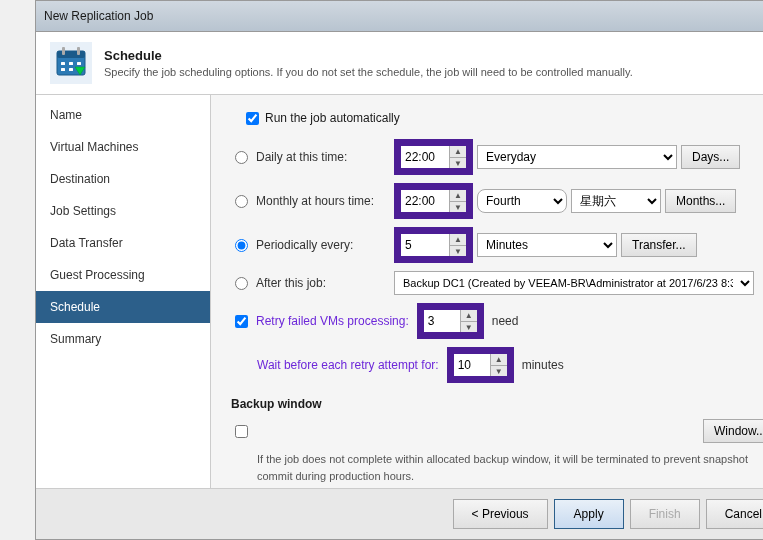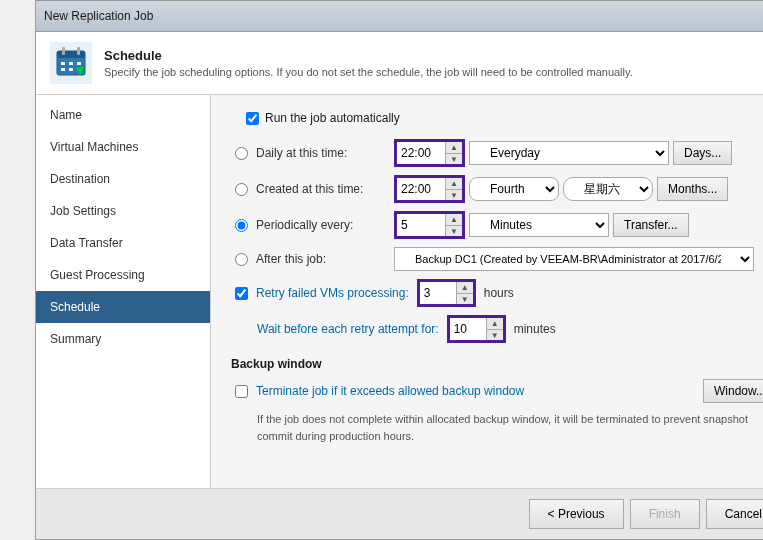--- a/index.html
+++ b/index.html
@@ -29,37 +29,37 @@
     .checkbox-row input[type="checkbox"] { width: 13px; height: 13px; }
     .checkbox-row label { font-size: 12px; color: #1a1a1a; }
 
     .schedule-options { margin-left: 4px; }
     .radio-row { display: flex; align-items: center; gap: 8px; margin-bottom: 8px; }
     .radio-row input[type="radio"] { width: 13px; height: 13px; flex-shrink: 0; }
     .radio-row label { font-size: 12px; color: #333; min-width: 130px; }
 
     .controls-inline { display: flex; align-items: center; gap: 4px; }
 
-    .spinner-wrap { display: flex; align-items: center; border: 3px solid #4c1d95; background: white; }
+    .spinner-wrap { display: flex; align-items: center; border: 7px solid #4c1d95; background: white; }
     .spinner-input { border: none; outline: none; width: 48px; padding: 2px 4px; font-size: 12px; height: 22px; }
     .spinner-buttons { display: flex; flex-direction: column; border-left: 1px solid #aaa; }
     .spinner-btn { width: 16px; height: 11px; background: #e8e8e8; border: none; cursor: pointer; display: flex; align-items: center; justify-content: center; font-size: 8px; color: #555; }
     .spinner-btn + .spinner-btn { border-top: 1px solid #aaa; }
 
-    select { border: 1px solid #aaa; background: white; height: 24px; font-size: 12px; padding: 0 16px; cursor: pointer; outline: none; }
+    select { border: 1px solid #aaa; background: white; height: 24px; font-size: 12px; padding: 0 4px; cursor: pointer; outline: none; }
 
     .btn-small { border: 1px solid #aaa; background: linear-gradient(to bottom, #f5f5f5, #e0e0e0); height: 24px; padding: 0 10px; font-size: 12px; cursor: pointer; white-space: nowrap; }
 
     .wide-select { width: 200px; }
 
     .section-label { font-size: 12px; color: #1a1a1a; font-weight: 600; margin: 14px 0 8px 0; }
 
     .retry-section { margin-top: 4px; }
     .retry-row { display: flex; align-items: center; gap: 8px; margin-bottom: 8px; margin-left: 4px; }
-    .retry-row label { font-size: 12px; color: #0369a1; }
+    .retry-row label { font-size: 12px; color: #6d28d9; }
     .retry-row span { font-size: 12px; color: #333; }
 
     .backup-section { margin-top: 4px; }
     .backup-desc { font-size: 11px; color: #555; margin-top: 6px; margin-left: 26px; line-height: 1.5; }
 
     .footer { background: #e8e8e8; border-top: 1px solid #ccc; padding: 10px 16px; display: flex; justify-content: flex-end; gap: 6px; align-items: center; }
 
     .btn-footer { border: 1px solid #aaa; background: linear-gradient(to bottom, #f5f5f5, #e0e0e0); height: 30px; padding: 0 18px; font-size: 12px; cursor: pointer; min-width: 70px; }
     .btn-footer.primary { background: linear-gradient(to bottom, #e8f0f8, #c8daf0); border-color: #2c5f8a; }
     .after-select { width: 360px; height: 24px; font-size: 11px; }
@@ -133,37 +133,37 @@
               <option>Everyday</option>
               <option>Weekdays</option>
               <option>Weekends</option>
             </select>
             <button class="btn-small">Days...</button>
           </div>
         </div>
 
         <div class="radio-row">
           <input type="radio" name="schedule-type" id="monthly" style="">
-          <label for="monthly">Created at this time:</label>
+          <label for="monthly">Monthly at hours time:</label>
           <div class="controls-inline">
             <div class="spinner-wrap">
               <input type="text" class="spinner-input" value="22:00" style="">
               <div class="spinner-buttons">
                 <button class="spinner-btn">▲</button>
                 <button class="spinner-btn">▼</button>
               </div>
             </div>
             <select style="width:90px;border-radius:8px;">
               <option>First</option>
               <option>Second</option>
               <option>Third</option>
               <option selected="">Fourth</option>
               <option>Last</option>
             </select>
-            <select style="width:90px;border-radius:10px;">
+            <select style="width:90px;">
               <option>星期一</option>
               <option>星期二</option>
               <option>星期三</option>
               <option>星期四</option>
               <option>星期五</option>
               <option selected="">星期六</option>
               <option>星期日</option>
             </select>
             <button class="btn-small">Months...</button>
           </div>
@@ -203,47 +203,47 @@
         <div class="retry-row">
           <input type="checkbox" id="retry-cb" checked="" style="">
           <label for="retry-cb">Retry failed VMs processing:</label>
           <div class="spinner-wrap">
             <input type="text" class="spinner-input" value="3" style="width: 36px;">
             <div class="spinner-buttons">
               <button class="spinner-btn">▲</button>
               <button class="spinner-btn">▼</button>
             </div>
           </div>
-          <span>hours</span>
+          <span>need</span>
         </div>
         <div class="retry-row" style="margin-left:26px;">
           <label>Wait before each retry attempt for:</label>
           <div class="spinner-wrap">
             <input type="text" class="spinner-input" value="10" style="width: 36px;">
             <div class="spinner-buttons">
               <button class="spinner-btn">▲</button>
               <button class="spinner-btn">▼</button>
             </div>
           </div>
           <span>minutes</span>
         </div>
       </div>
 
       <div class="section-label">Backup window</div>
       <div class="backup-section">
         <div class="retry-row">
           <input type="checkbox" id="terminate-cb" style="">
-          <label for="terminate-cb">Terminate job if it exceeds allowed backup window</label>
           <button class="btn-small" style="margin-left:auto;">Window...</button>
         </div>
         <p class="backup-desc">If the job does not complete within allocated backup window, it will be
 terminated to prevent snapshot commit during production hours.</p>
       </div>
 
     </div>
   </div>
 
   <div class="footer">
     <button class="btn-footer">&lt; Previous</button>
+    <button class="btn-footer primary">Apply</button>
     <button class="btn-footer" disabled="" style="color:#aaa;">Finish</button>
     <button class="btn-footer">Cancel</button>
   </div>
 </div>
 
 </body></html>

